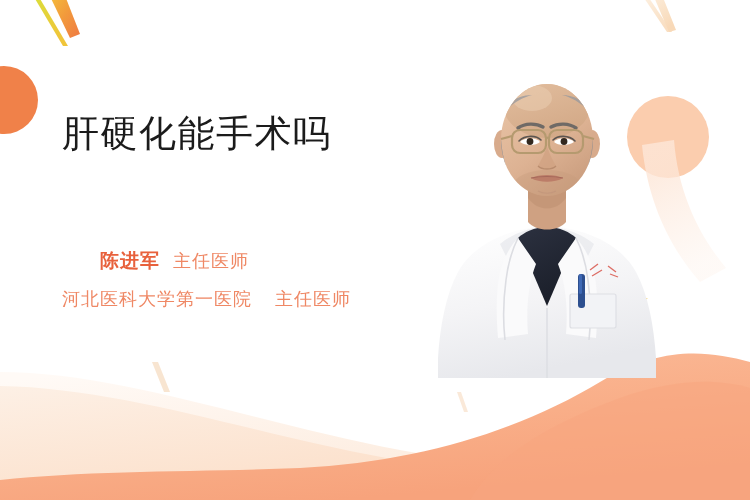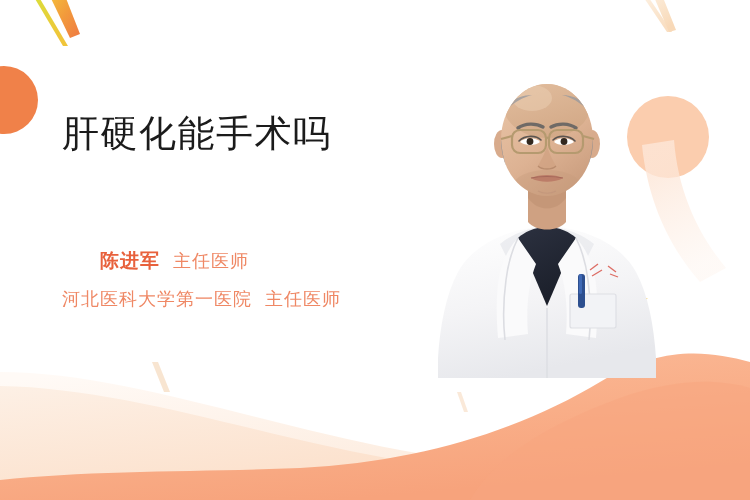--- a/index.html
+++ b/index.html
@@ -66,21 +66,21 @@
   .doctor-title {
     font-size:18px;
     font-weight:400;
     color:#ef8865;
     letter-spacing:1px;
   }
 
   .credit-row-2 {
     display:flex;
     align-items:baseline;
-    gap:13px;
+    gap:23px;
     text-align:right;
   }
 
   .hospital, .department {
     font-size:18px;
     font-weight:400;
     color:#ef8865;
     letter-spacing:1px;
   }
 

